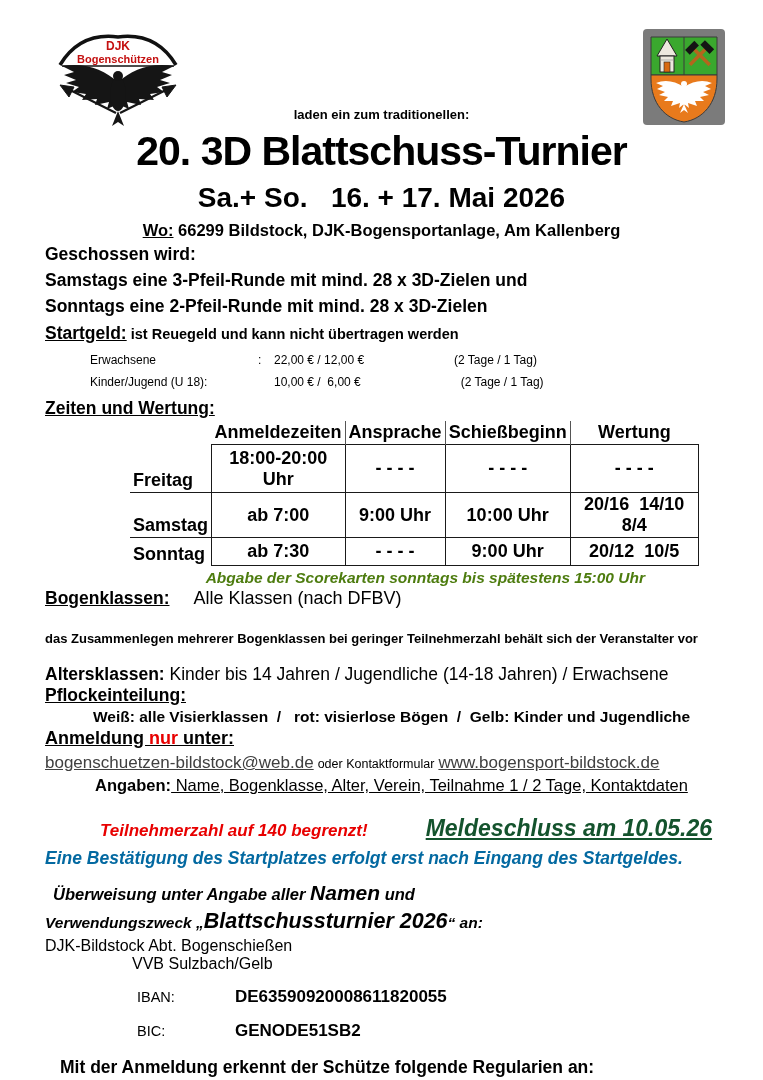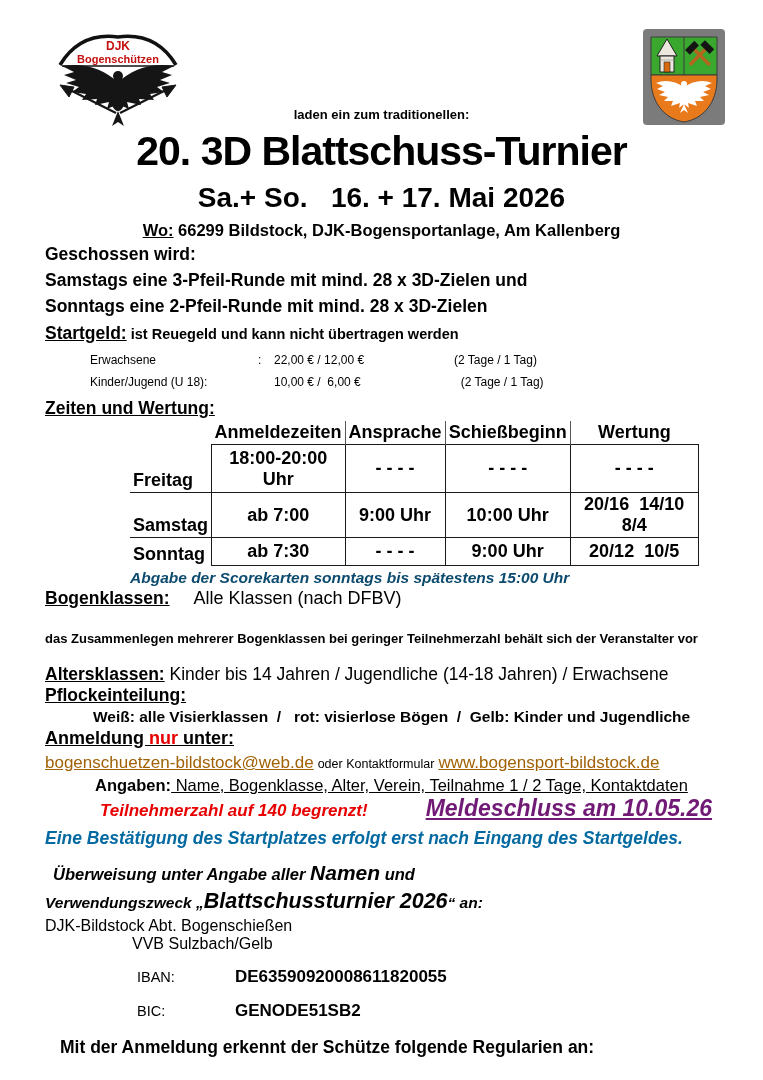--- a/index.html
+++ b/index.html
@@ -33,47 +33,47 @@
                 font-weight:bold; font-size:18px; table-layout:fixed; }
   table.sched td { padding:1px 3px; }
   td.day  { width:80px;  text-align:left; vertical-align:bottom; }
   td.c1 { width:115px; } td.c2 { width:85px; } td.c3 { width:105px; } td.c4 { width:128px; }
   tr.hd td { text-align:center; height:24px; vertical-align:middle; }
   tr.hd td.sep { border-left:1px solid #555; }
   td.g { border:1.8px solid #1a1a1a; text-align:center; vertical-align:middle; white-space:pre-wrap; }
   td.dayb { border-bottom:1.8px solid #1a1a1a; }
   tr.frei td.g { height:48px; } tr.sa td.g, tr.so td.g { height:28px; }
 
-  .rednote { color:#0c4a6e; font-weight:bold; font-style:italic; font-size:15.5px;
-             margin-left:85px; width:515px; text-align:left; margin-top:3px; }
+  .rednote { color:#4d7c0f; font-weight:bold; font-style:italic; font-size:15.5px;
+             margin-left:85px; width:515px; text-align:right; margin-top:3px; }
 
   .bogen-line { margin-top:1px; font-size:18px; }
   .bogen-line .lab { font-weight:bold; font-size:17.5px; text-decoration:underline; }
   .bogen-line .val { margin-left:24px; }
 
   .merge-note { font-weight:bold; font-size:13px; margin-top:22px; }
 
   .alters { margin-top:18px; font-size:17.5px; }
-  .alters .lab { font-weight:bold; text-decoration:underline; }
+  .alters .lab { font-weight:bold; }
   .pflock-lab { font-weight:bold; font-size:17.5px; text-decoration:underline; margin-top:0px; }
   .pflock-val { font-weight:bold; font-size:15.5px; margin-left:48px; margin-top:2px; white-space:pre-wrap; }
   .anm-heading { font-weight:bold; font-size:18px; text-decoration:underline; margin-top:2px; }
   .anm-heading .red { color:#e80000; }
 
   .links-line { margin-top:4px; font-size:17px; }
-  a.lnk { color:#a16207; text-decoration:underline; cursor:pointer; }
+  a.lnk { color:#404040; text-decoration:underline; cursor:pointer; }
   .links-mid { font-size:12.5px; color:#000; margin:0 4px; }
 
   .angaben { margin-left:50px; margin-top:3px; font-size:16.5px; }
   .angaben .lab { font-weight:bold; }
   .angaben .val { text-decoration:underline; white-space:pre-wrap; }
 
-  .limit-row { display:flex; align-items:baseline; margin-left:55px; margin-top:0; }
+  .limit-row { display:flex; align-items:baseline; margin-left:55px; margin-top:20px; }
   .limit { color:#e80000; font-weight:bold; font-style:italic; font-size:17px; }
-  .deadline { color:#701a75; font-weight:bold; font-style:italic; font-size:23px;
+  .deadline { color:#14532d; font-weight:bold; font-style:italic; font-size:23px;
               text-decoration:underline; margin-left:58px; }
   .confirm { color:#0369a1; font-weight:bold; font-style:italic; font-size:17.5px; margin-top:6px; }
 
   .ueber1 { margin-left:8px; margin-top:12px; font-weight:bold; font-style:italic; font-size:16.5px; }
   .ueber1 .big { font-size:21px; }
   .ueber2 { margin-top:4px; font-weight:bold; font-style:italic; font-size:15.5px; }
   .ueber2 .big { font-size:21.5px; }
   .addr1 { font-size:16px; margin-top:3px; }
   .addr2 { font-size:16px; margin-left:87px; }
 

